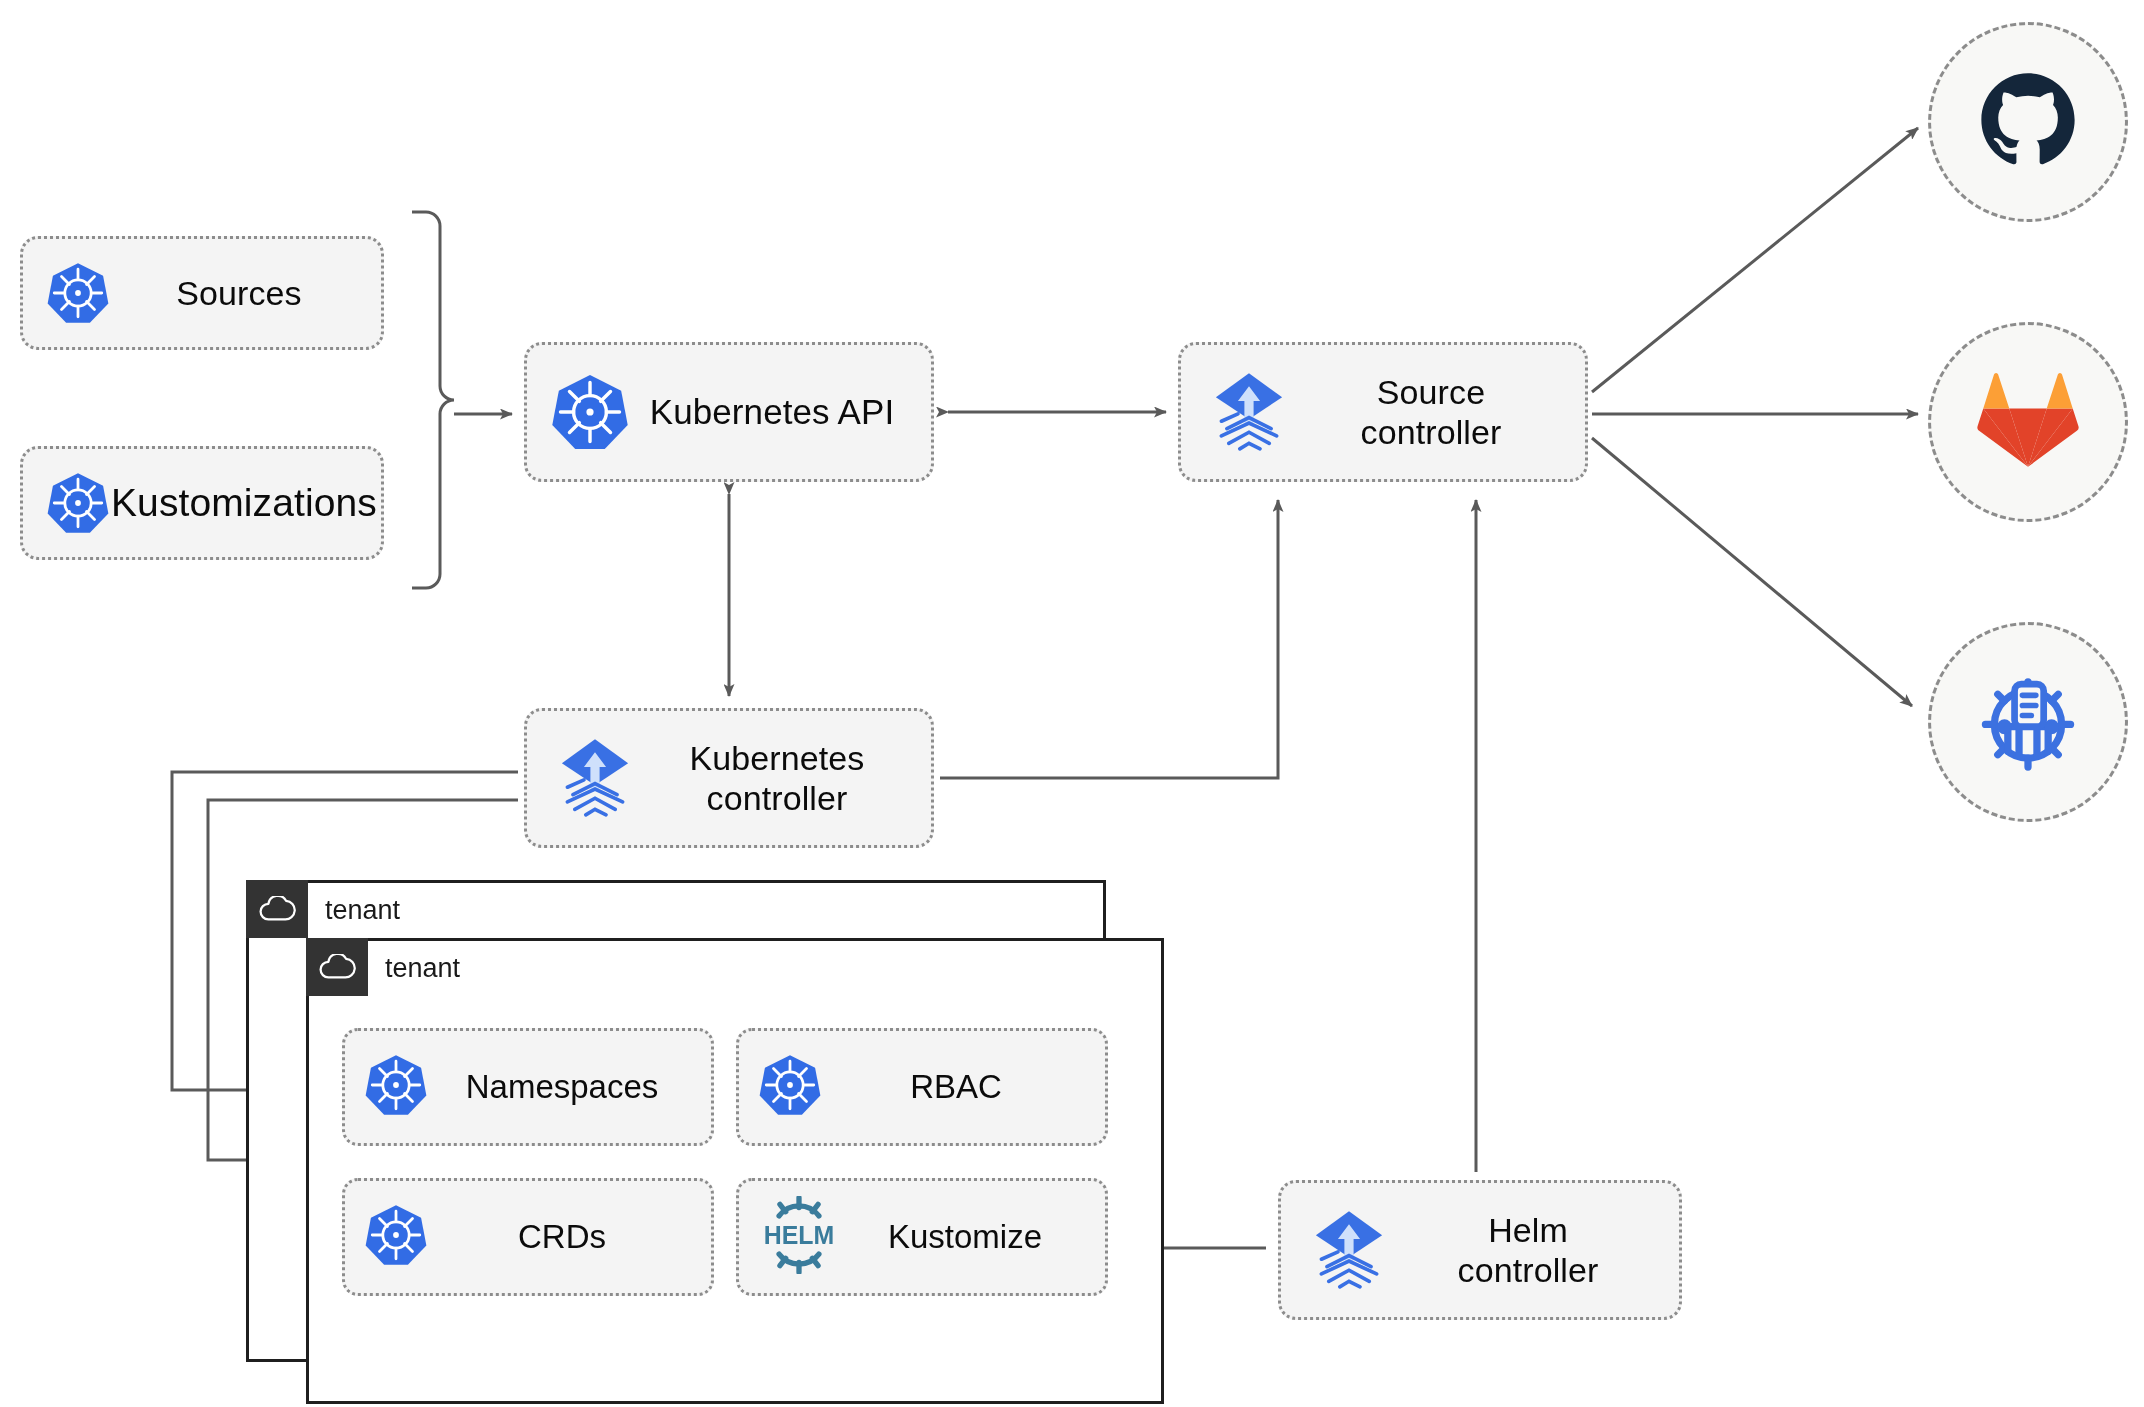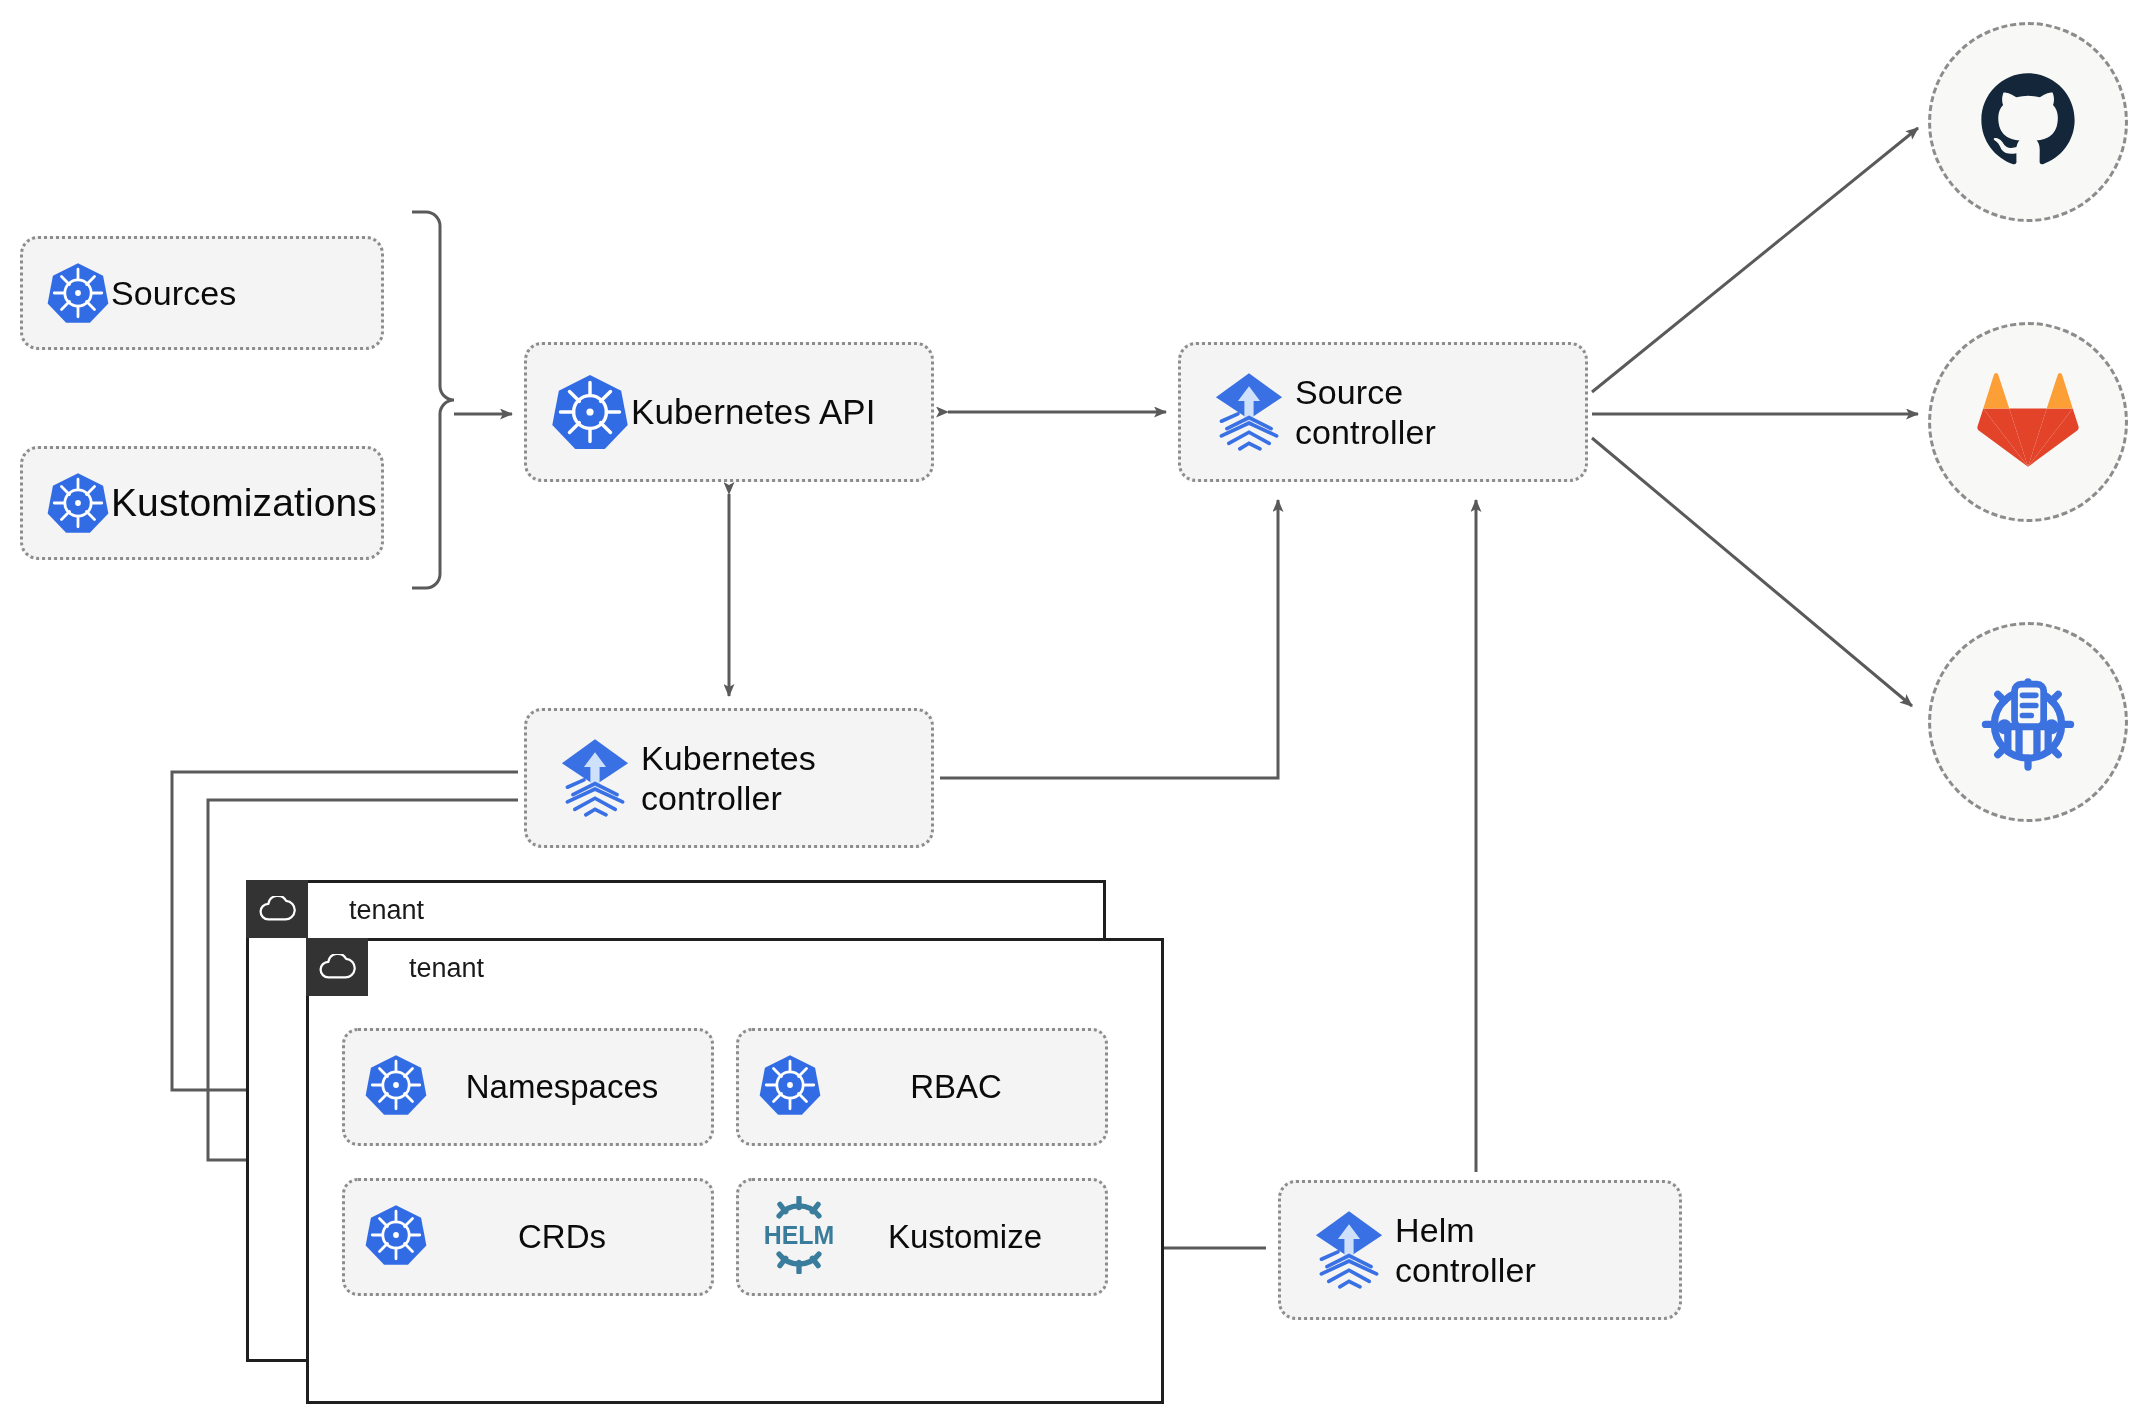--- a/index.html
+++ b/index.html
@@ -37,20 +37,21 @@
     z-index: 5;
   }
   .node .ico {
     flex: 0 0 auto;
     display: flex;
     align-items: center;
     justify-content: center;
   }
   .node .lbl {
     flex: 1 1 auto;
+    text-align: center;
     color: #0b0b0b;
     line-height: 1.18;
     letter-spacing: .1px;
     white-space: pre-line;
   }
   
   .n-src      { left:20px;  top:236px;  width:364px; height:114px; padding:0 14px 0 22px; }
   .n-kus      { left:20px;  top:446px;  width:364px; height:114px; padding:0 14px 0 22px; }
   .n-k8sapi   { left:524px; top:342px;  width:410px; height:140px; padding:0 18px 0 22px; }
   .n-srcctl   { left:1178px;top:342px;  width:410px; height:140px; padding:0 18px 0 22px; }
@@ -104,21 +105,20 @@
     display: flex;
     align-items: center;
     justify-content: center;
   }
   .tenant .tname {
     position: absolute;
     left: 76px;
     top: 12px;
     font-size: 27px;
     color: #1a1a1a;
-    margin-left: 24px;
   }
 
   
   .prov {
     position: absolute;
     box-sizing: border-box;
     width: 200px; height: 200px;
     border-radius: 50%;
     border: 3px dashed #8c8c8c;
     background: #f8f8f6;

